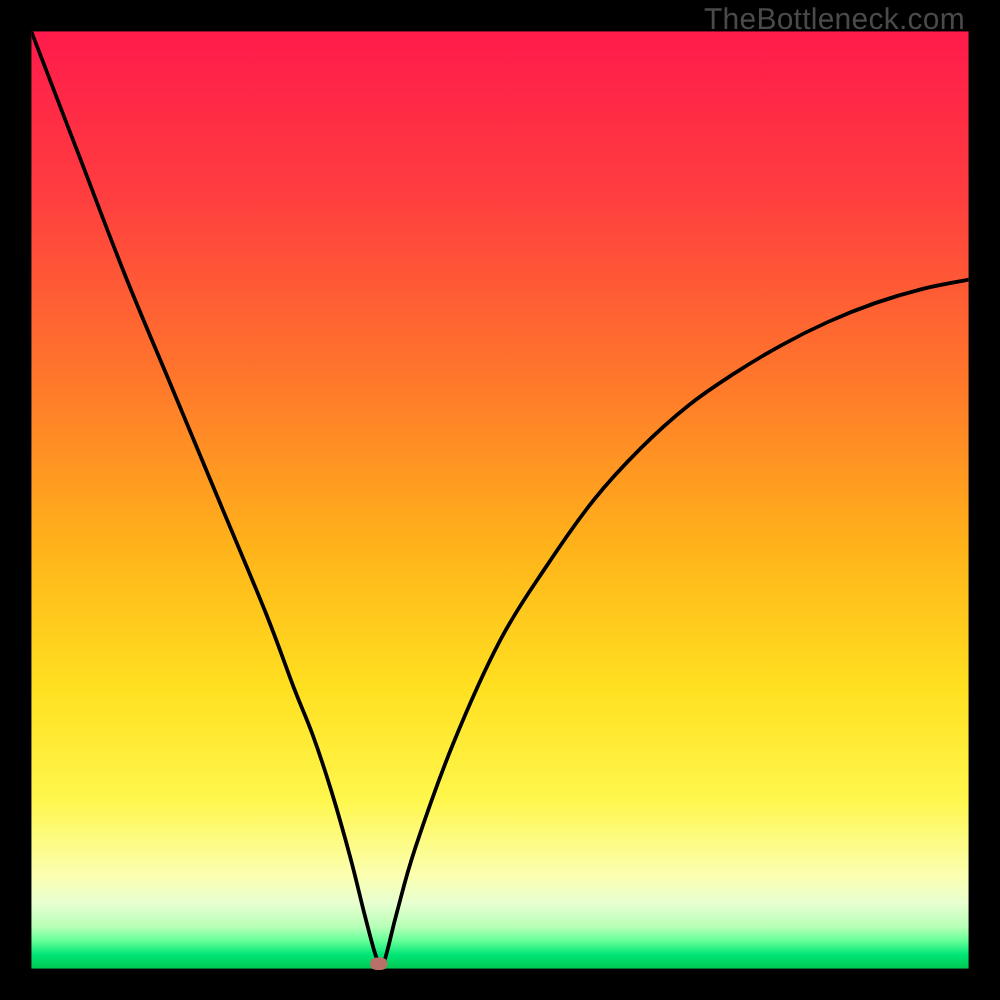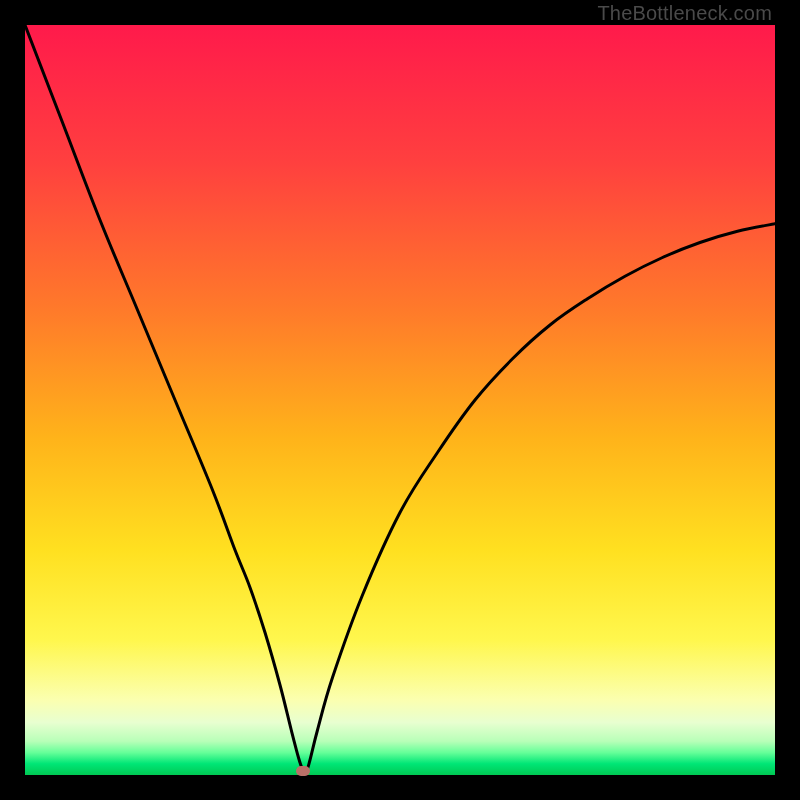--- a/index.html
+++ b/index.html
@@ -24,21 +24,21 @@
     left: 0;
     top: 0;
     width: 100%;
     height: 100%;
   }
   .watermark {
     position: absolute;
     top: 2px;
     right: 28px;
     color: #4a4a4a;
-    font-size: 20px;
+    font-size: 24px;
     font-weight: 500;
     letter-spacing: 0.2px;
   }
   svg.curve {
     position: absolute;
     left: 0;
     top: 0;
     width: 100%;
     height: 100%;
   }

